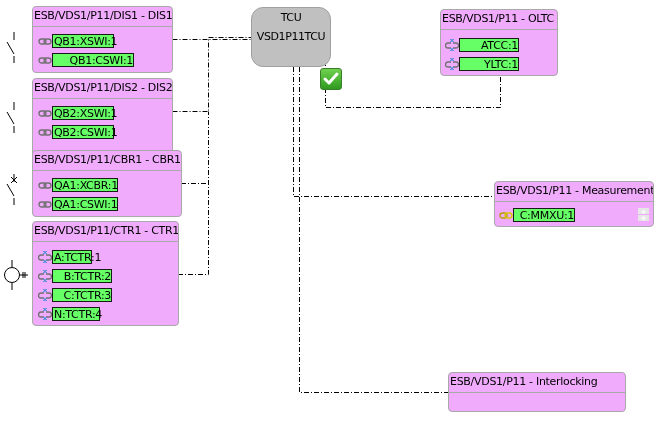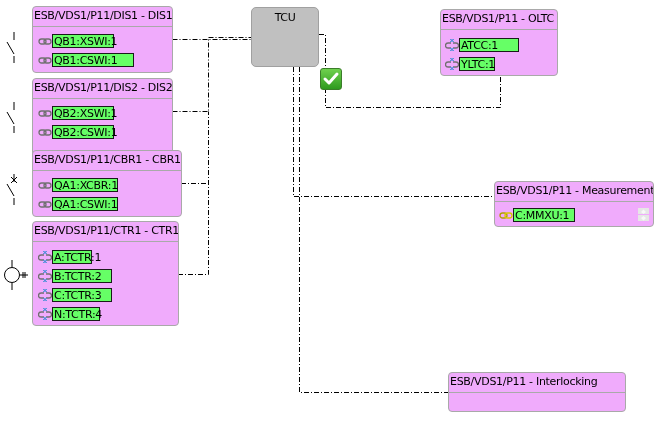--- a/index.html
+++ b/index.html
@@ -14,32 +14,32 @@
       position: absolute; background: #f0abfc;
       border: 1px solid #a9a9a9; border-radius: 4px;
       box-sizing: border-box;
     }
     .box-title {
       height: 19px; line-height: 18px; font-size: 11px;
       padding-left: 1px; white-space: nowrap; overflow: hidden;
       border-bottom: 1px solid #a9a9a9; letter-spacing: -0.3px;
     }
     .ln {
-      position: absolute; height: 15px; display: flex; align-items: center;
+      position: absolute; height: 15px; display: flex; align-items: center; text-align: right;
     }
     .ln .lk { width: 14px; height: 12px; margin-right: 0; }
     .ln .lbl {
       background: #66ff66; border: 1px solid #1a1a1a; height: 14px;
       line-height: 13px; font-size: 11px; padding-left: 1px; box-sizing: border-box;
       letter-spacing: -0.3px; white-space: nowrap;
     }
     .sym { position: absolute; }
     #tcu {
-      position: absolute; left: 251px; top: 7px; width: 68px; height: 60px;
-      background: #c0c0c0; border: 1px solid #a0a0a0; border-radius: 5px;
+      position: absolute; left: 251px; top: 7px; width: 80px; height: 60px;
+      background: #c0c0c0; border: 1px solid #a0a0a0; border-radius: 12px;
       box-sizing: border-box; text-align: center; font-size: 11px; line-height: 19px;
       letter-spacing: -0.4px; white-space: nowrap;
     }
     #check {
       position: absolute; left: 320px; top: 68px; width: 22px; height: 22px;
       border-radius: 3px; border: 1px solid #3b7d2a;
       background: linear-gradient(#6fd14e, #2e9a1f); box-sizing: border-box;
     }
     #scroll-handle {
       position: absolute; left: 638px; top: 208px; width: 11px; height: 14px;
@@ -61,20 +61,21 @@
 
     <path d="M319,34.5 H325.5 V107.5 H500.5 V76"></path>
 
     <path d="M293.5,67 V196.5 H495"></path>
     <path d="M299.5,67 V392.5 H448"></path>
   </g>
 </svg>
 
 <div id="tcu">
   <div>TCU</div>
+  <div>VSD1P11TCU</div>
 </div>
 <div id="check">
   <svg width="20" height="20" viewBox="0 0 20 20">
       <path d="M4,10 L8,14 L16,5" stroke="#fff" stroke-width="3" fill="none" stroke-linecap="round" stroke-linejoin="round"></path>
     </svg>
 </div>
 
 <svg class="sym" style="left:4px;top:30px" width="20" height="34">
   <path d="M10,2 V10 M3,12 L10,24 M10,26 V33" stroke="#000" stroke-width="1" fill="none"></path>
 </svg>
@@ -183,21 +184,21 @@
       <path d="M6,4 H3 A2.5,2.5 0 0 0 3,9 H6 M8,4 H11 A2.5,2.5 0 0 1 11,9 H8" fill="none" stroke="#707070" stroke-width="1.3"></path>
       <path d="M5,0 L9,3 M9,0 L5,3 M7,0 V3 M5,9 L9,12 M9,9 L5,12 M7,9 V12" stroke="#4a8fd8" stroke-width="1"></path>
     </svg>
   <span class="lbl" style="width:60px">ATCC:1</span>
 </div>
 <div class="ln" style="left:445px;top:56px">
   <svg class="lk" viewBox="0 0 14 12">
       <path d="M6,4 H3 A2.5,2.5 0 0 0 3,9 H6 M8,4 H11 A2.5,2.5 0 0 1 11,9 H8" fill="none" stroke="#707070" stroke-width="1.3"></path>
       <path d="M5,0 L9,3 M9,0 L5,3 M7,0 V3 M5,9 L9,12 M9,9 L5,12 M7,9 V12" stroke="#4a8fd8" stroke-width="1"></path>
     </svg>
-  <span class="lbl" style="width:36px">YLTC:1</span>
+  <span class="lbl" style="width:60px">YLTC:1</span>
 </div>
 
 <div class="box" style="left:494px;top:181px;width:160px;height:46px">
   <div class="box-title">ESB/VDS1/P11 - Measurement</div>
 </div>
 <div class="ln" style="left:499px;top:207px">
   <svg class="lk" viewBox="0 0 14 12">
       <rect x="1" y="4" width="7" height="5" rx="2.5" fill="none" stroke="#b0a000" stroke-width="1.3"></rect>
       <rect x="6" y="4" width="7" height="5" rx="2.5" fill="none" stroke="#d8c800" stroke-width="1.3"></rect>
     </svg>

